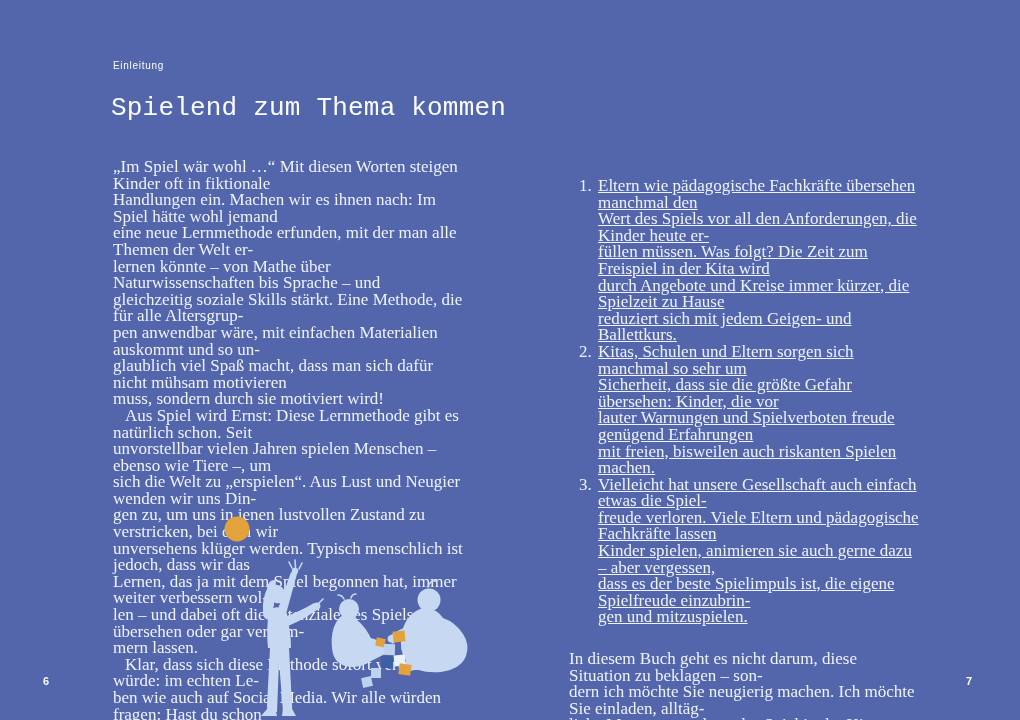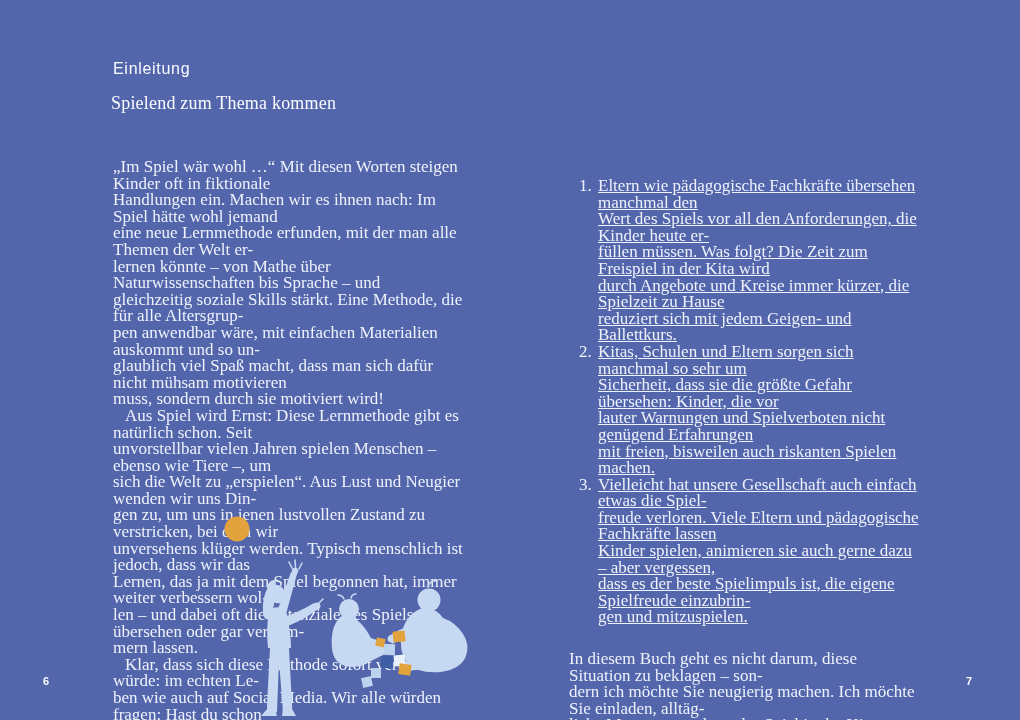--- a/index.html
+++ b/index.html
@@ -14,26 +14,26 @@
   }
   html,body{margin:0;padding:0;}
   body{
     width:1020px;height:720px;position:relative;overflow:hidden;
     background:var(--bg);
     font-family:"Liberation Serif", serif;
   }
   .kicker{
     position:absolute;left:113px;top:60px;
     font-family:"Liberation Sans", sans-serif;
-    font-size:16px;letter-spacing:.7px;color:var(--heading);
+    font-size:10px;letter-spacing:.7px;color:var(--heading);
   }
   .title{
     position:absolute;left:111px;top:93px;margin:0;
-    font-family:Liberation Serif, serif;font-weight:500;
-    font-size:18px;letter-spacing:.2px;color:var(--heading);
+    font-family:Liberation Mono, monospace;font-weight:500;
+    font-size:26px;letter-spacing:.2px;color:var(--heading);
   }
   .col{
     position:absolute;top:159px;width:350px;
     font-size:17px;line-height:16.6px;color:var(--text);
   }
   .col-left{left:113px;}
   .col-right{left:569px;}
   .col p{margin:0;white-space:pre-line;}
   .p-indent{text-indent:12px;}
   ol.reasons{list-style:none;margin:19px 0 0 0;padding:0;}
@@ -141,21 +141,21 @@
       <span class="li-text">Eltern wie pädagogische Fachkräfte übersehen manchmal den
 Wert des Spiels vor all den Anforderungen, die Kinder heute er-
 füllen müssen. Was folgt? Die Zeit zum Freispiel in der Kita wird
 durch Angebote und Kreise immer kürzer, die Spielzeit zu Hause
 reduziert sich mit jedem Geigen- und Ballettkurs.</span>
     </li>
     <li>
       <span class="num">2.</span>
       <span class="li-text">Kitas, Schulen und Eltern sorgen sich manchmal so sehr um
 Sicherheit, dass sie die größte Gefahr übersehen: Kinder, die vor
-lauter Warnungen und Spielverboten nicht genügend Erfahrungen
+lauter Warnungen und Spielverboten freude genügend Erfahrungen
 mit freien, bisweilen auch riskanten Spielen machen.</span>
     </li>
     <li>
       <span class="num">3.</span>
       <span class="li-text">Vielleicht hat unsere Gesellschaft auch einfach etwas die Spiel-
 freude verloren. Viele Eltern und pädagogische Fachkräfte lassen
 Kinder spielen, animieren sie auch gerne dazu – aber vergessen,
 dass es der beste Spielimpuls ist, die eigene Spielfreude einzubrin-
 gen und mitzuspielen.</span>
     </li>

